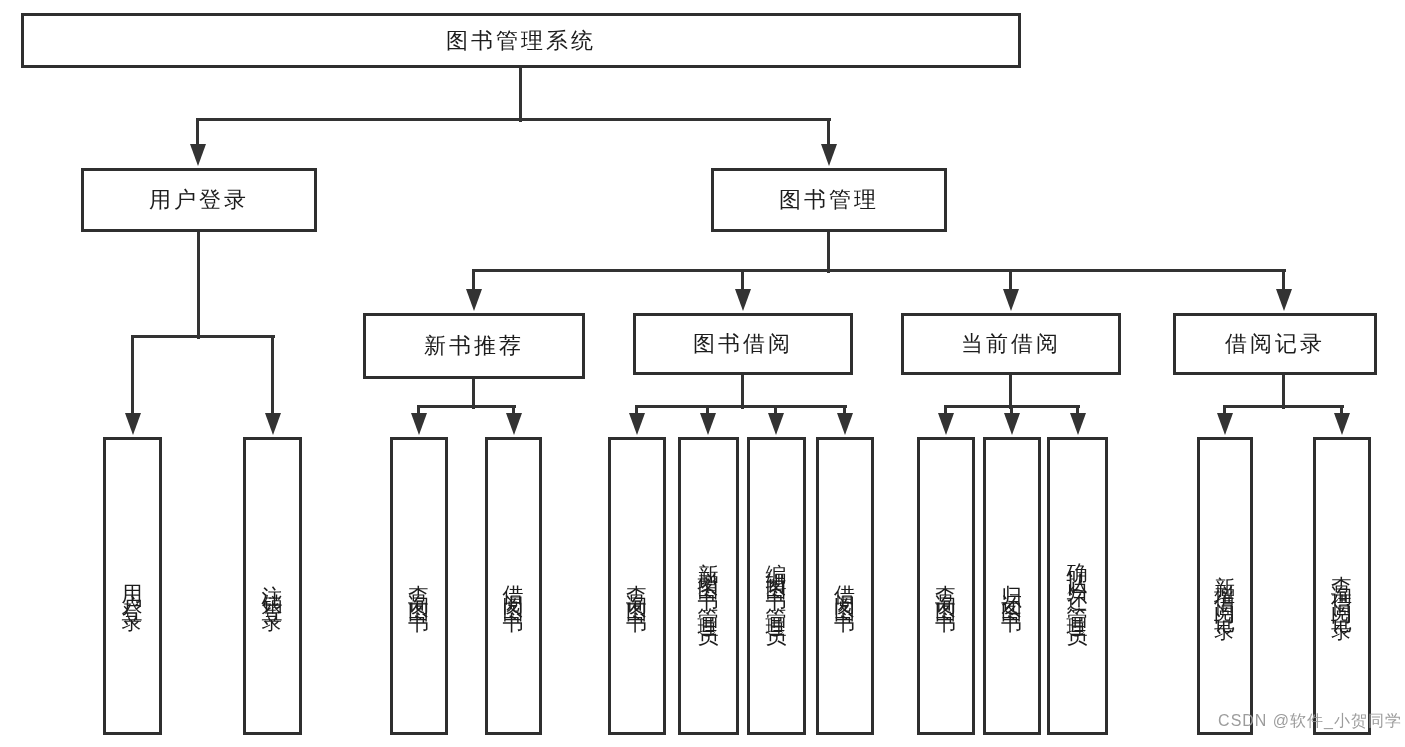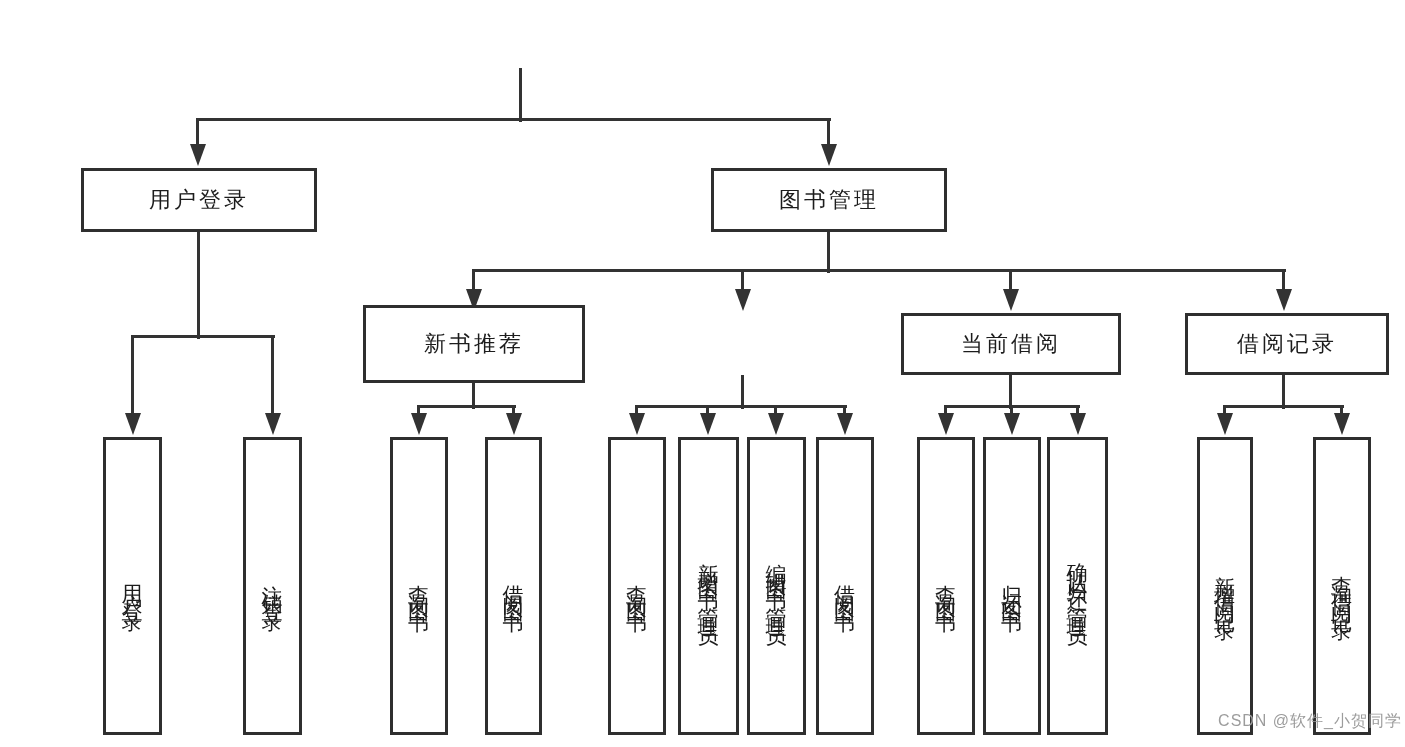--- a/index.html
+++ b/index.html
@@ -111,33 +111,39 @@
     <div class="arrow" style="left: 506px; top: 413px;"></div>
     <div class="arrow" style="left: 629px; top: 413px;"></div>
     <div class="arrow" style="left: 700px; top: 413px;"></div>
     <div class="arrow" style="left: 768px; top: 413px;"></div>
     <div class="arrow" style="left: 837px; top: 413px;"></div>
     <div class="arrow" style="left: 938px; top: 413px;"></div>
     <div class="arrow" style="left: 1004px; top: 413px;"></div>
     <div class="arrow" style="left: 1070px; top: 413px;"></div>
     <div class="arrow" style="left: 1217px; top: 413px;"></div>
     <div class="arrow" style="left: 1334px; top: 413px;"></div>
+    <div class="node h" style="left: 21px; top: 13px; width: 1000px; height: 55px;">
+      <span class="lbl">图书管理系统</span>
+    </div>
     <div class="node h" style="left: 81px; top: 168px; width: 236px; height: 64px;">
       <span class="lbl">用户登录</span>
     </div>
     <div class="node h" style="left: 711px; top: 168px; width: 236px; height: 64px; text-align: right;">
       <span class="lbl">图书管理</span>
     </div>
-    <div class="node h" style="left: 363px; top: 305px; width: 222px; height: 78px;">
+    <div class="node h" style="left: 363px; top: 313px; width: 222px; height: 66px;">
       <span class="lbl">新书推荐</span>
+    </div>
+    <div class="node h" style="left: 633px; top: 313px; width: 220px; height: 62px;">
+      <span class="lbl">图书借阅</span>
     </div>
     <div class="node h" style="left: 901px; top: 313px; width: 220px; height: 62px;">
       <span class="lbl">当前借阅</span>
     </div>
-    <div class="node h" style="left: 1173px; top: 313px; width: 204px; height: 62px; margin-left: 12px;">
+    <div class="node h" style="left: 1173px; top: 313px; width: 204px; height: 62px;">
       <span class="lbl">借阅记录</span>
     </div>
     <div class="node v" style="left: 103px; top: 437px; width: 59px; height: 298px;">
       <span class="lbl">用户登录</span>
     </div>
     <div class="node v" style="left: 243px; top: 437px; width: 59px; height: 298px;">
       <span class="lbl">注销登录</span>
     </div>
     <div class="node v" style="left: 390px; top: 437px; width: 58px; height: 298px;">
       <span class="lbl">查询图书</span>

